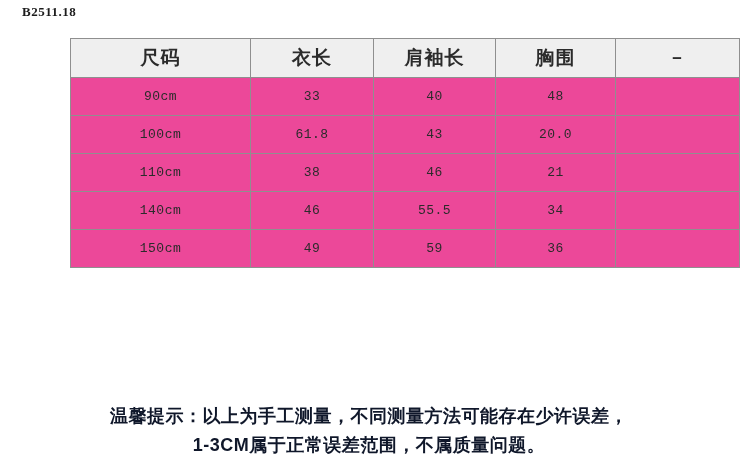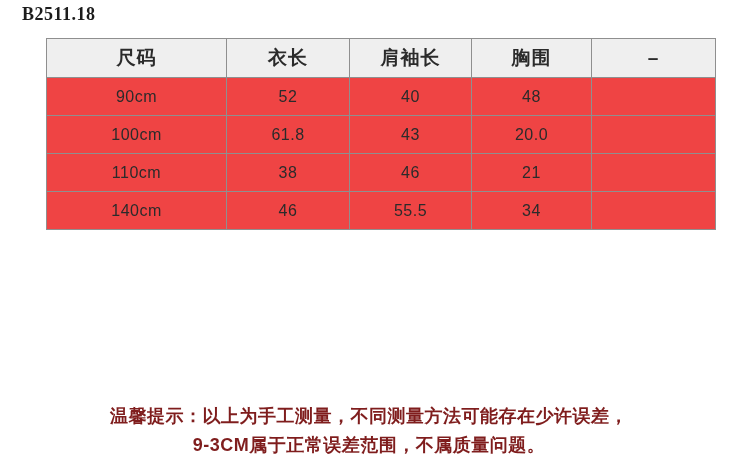--- a/index.html
+++ b/index.html
@@ -14,62 +14,63 @@
     height: 470px;
     background: #ffffff;
     overflow: hidden;
   }
   .style-code {
     position: absolute;
     left: 22px;
     top: 4px;
     font-family: "Liberation Serif", "DejaVu Serif", serif;
     font-weight: bold;
-    font-size: 18px;
+    font-size: 13px;
     color: #1c1c1c;
     letter-spacing: 0.5px;
   }
   table.size-table {
     position: absolute;
-    left: 46px;
+    left: 70px;
     top: 38px;
     width: 669px;
     border-collapse: collapse;
     table-layout: fixed;
+    font-family: Liberation Mono, monospace;
   }
   table.size-table th,
   table.size-table td {
     border: 1px solid #8f8f8f;
     text-align: center;
     vertical-align: middle;
     padding: 0;
     color: #2b2b2b;
   }
   table.size-table th {
     height: 38px;
     background: #efefef;
     font-size: 19px;
     font-weight: 600;
     letter-spacing: 1px;
   }
   table.size-table td {
     height: 37px;
-    background: #ef4444;
-    font-size: 16px;
+    background: #ec4899;
+    font-size: 13px;
     letter-spacing: 0.5px;
   }
   .note {
     position: absolute;
     left: 0;
     top: 402px;
     width: 738px;
     text-align: center;
     font-size: 18px;
     font-weight: 600;
-    color: #7f1d1d;
+    color: #0f172a;
     line-height: 29px;
     letter-spacing: 0.5px;
   }
 </style>
 </head>
 <body>
 
 <div class="page">
 
   <div class="style-code">B2511.18</div>
@@ -87,21 +88,21 @@
           <th>尺码</th>
           <th>衣长</th>
           <th>肩袖长</th>
           <th>胸围</th>
           <th>–</th>
         </tr>
     </thead>
     <tbody>
         <tr>
           <td>90cm</td>
-          <td>52</td>
+          <td>33</td>
           <td>40</td>
           <td>48</td>
           <td></td>
         </tr>
         <tr>
           <td>100cm</td>
           <td>61.8</td>
           <td>43</td>
           <td>20.0</td>
           <td></td>
@@ -113,21 +114,28 @@
           <td>21</td>
           <td></td>
         </tr>
         <tr>
           <td>140cm</td>
           <td>46</td>
           <td>55.5</td>
           <td>34</td>
           <td></td>
         </tr>
+        <tr>
+          <td>150cm</td>
+          <td>49</td>
+          <td>59</td>
+          <td>36</td>
+          <td></td>
+        </tr>
       </tbody>
   </table>
 
   <div class="note">
     <div>温馨提示：以上为手工测量，不同测量方法可能存在少许误差，</div>
-    <div>9-3CM属于正常误差范围，不属质量问题。</div>
+    <div>1-3CM属于正常误差范围，不属质量问题。</div>
   </div>
 
 </div>
 
 </body></html>

